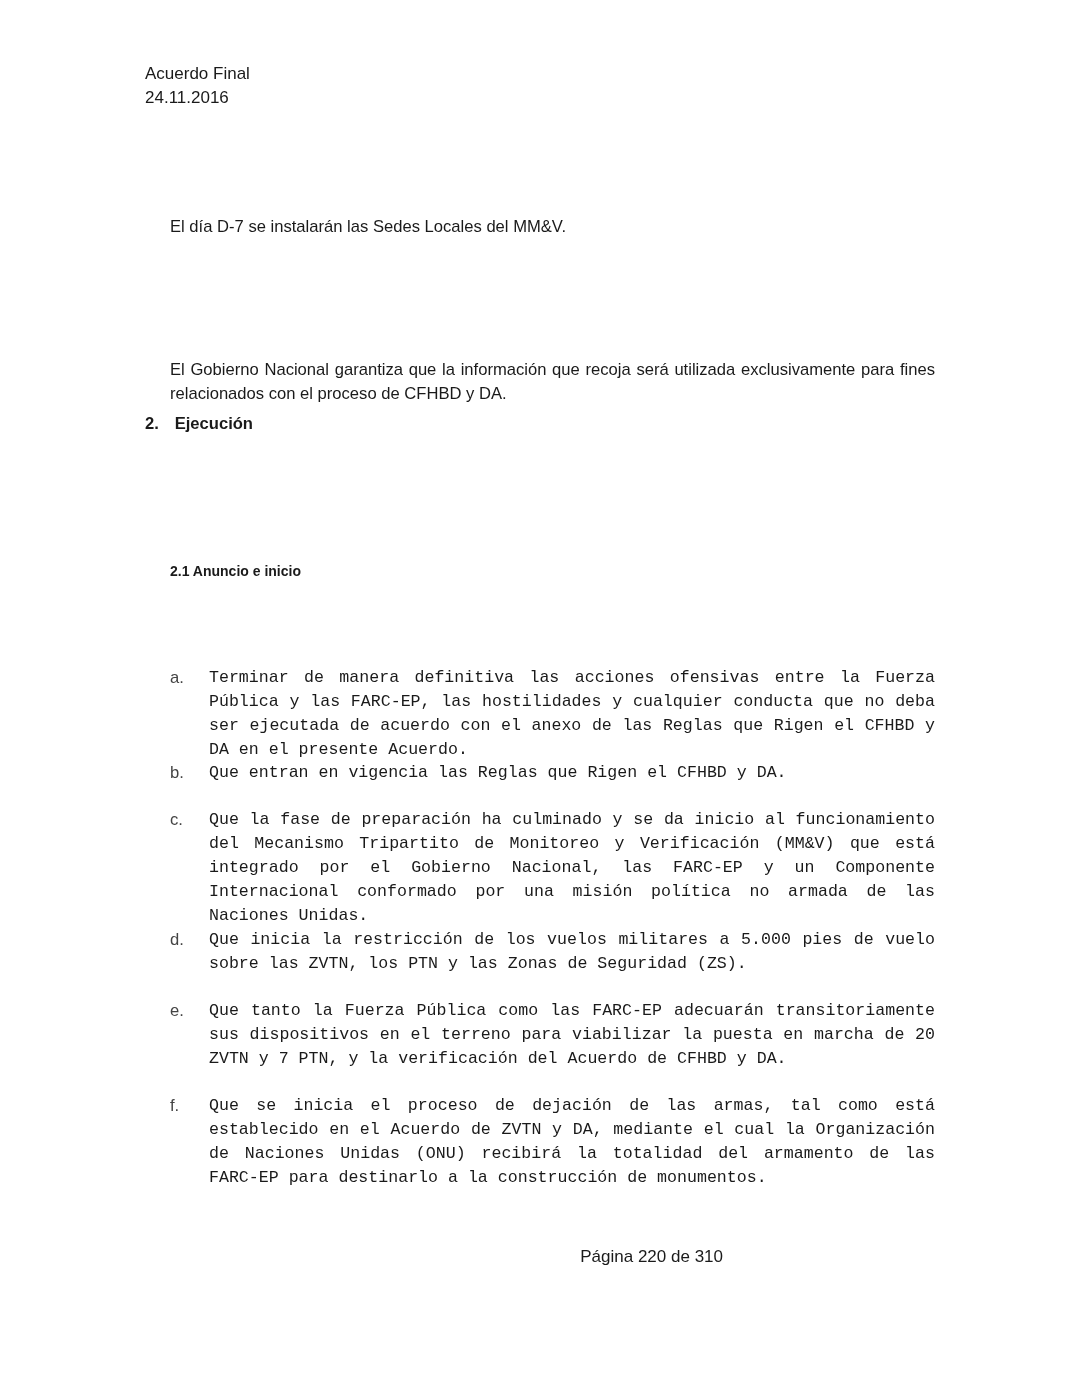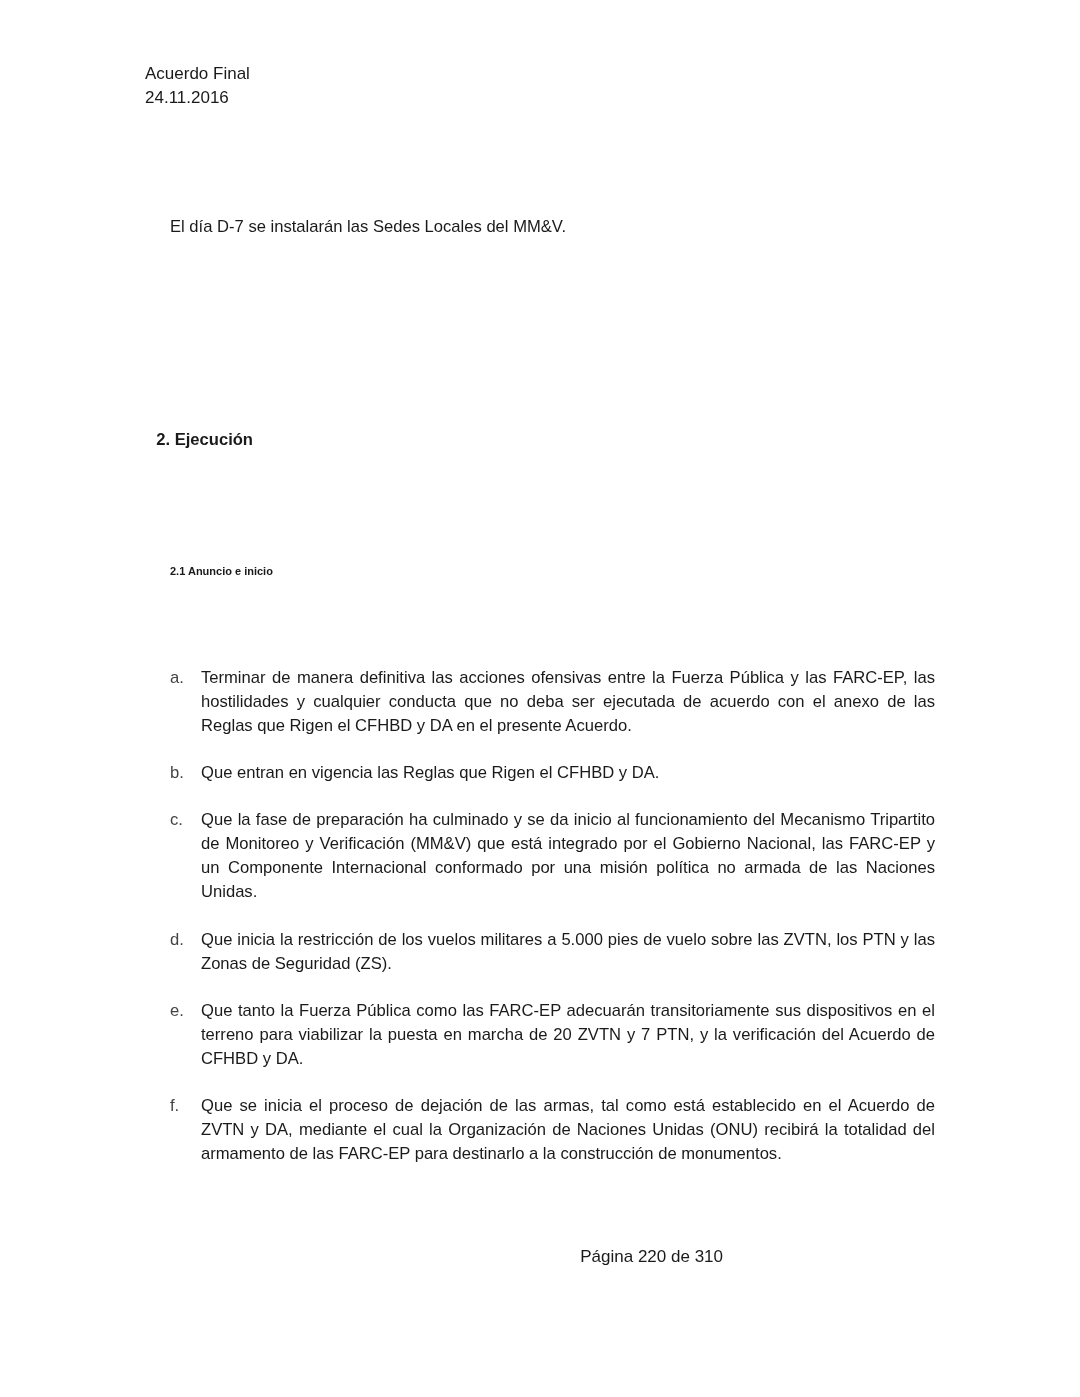--- a/index.html
+++ b/index.html
@@ -8,41 +8,44 @@
       font-family: "Liberation Sans", "DejaVu Sans", sans-serif;
       color: #1a1a1a;
     }
     .page { position: absolute; left: 0; top: 0; width: 868px; height: 1397px; }
     .header { position: absolute; left: 145px; top: 62px; font-size: 17px; line-height: 24px; }
     .header div { white-space: nowrap; }
     .body-block { position: absolute; left: 170px; width: 765px; font-size: 16.6px; line-height: 24px; text-align: justify; }
     .body-block p { margin: 0; }
     .section-heading { position: absolute; left: 145px; font-size: 16.6px; font-weight: bold; line-height: 24px; }
     .section-heading .num { display: inline-block; width: 25px; }
-    .subheading { position: absolute; left: 170px; font-size: 11px; font-weight: bold; line-height: 24px; }
+    .subheading { position: absolute; left: 170px; font-size: 14px; font-weight: bold; line-height: 24px; }
     .list-item { position: absolute; left: 170px; width: 765px; font-size: 16.6px; line-height: 24px; }
     .list-item .marker { position: absolute; left: 0; top: 0; width: 31px; color: #444; }
-    .list-item .text { margin-left: 31px; text-align: justify; }
+    .list-item .text { margin-left: 39px; text-align: justify; font-family: Liberation Mono, monospace; }
     .footer { position: absolute; right: 145px; top: 1245px; font-size: 17px; line-height: 24px; white-space: nowrap; }
   </style>
 </head>
 <body>
 
 <div class="page">
 
   <div class="header">
     <div>Acuerdo Final</div>
     <div>24.11.2016</div>
   </div>
 
   <div class="body-block" style="top:186px;margin-top:29px;">
     <p>El día D-7 se instalarán las Sedes Locales del MM&amp;V.</p>
   </div>
+  <div class="body-block" style="top:358px;">
+    <p>El Gobierno Nacional garantiza que la información que recoja será utilizada exclusivamente para fines relacionados con el proceso de CFHBD y DA.</p>
+  </div>
 
-  <div class="section-heading" style="top:428px;text-align:right;">
+  <div class="section-heading" style="top:412px;">
     <span class="num">2.</span>
     <span>Ejecución</span>
   </div>
 
 
   <div class="subheading" style="top:559px;">2.1 Anuncio e inicio</div>
 
 
   <div class="list-item" style="top:666px;">
     <span class="marker">a.</span>

